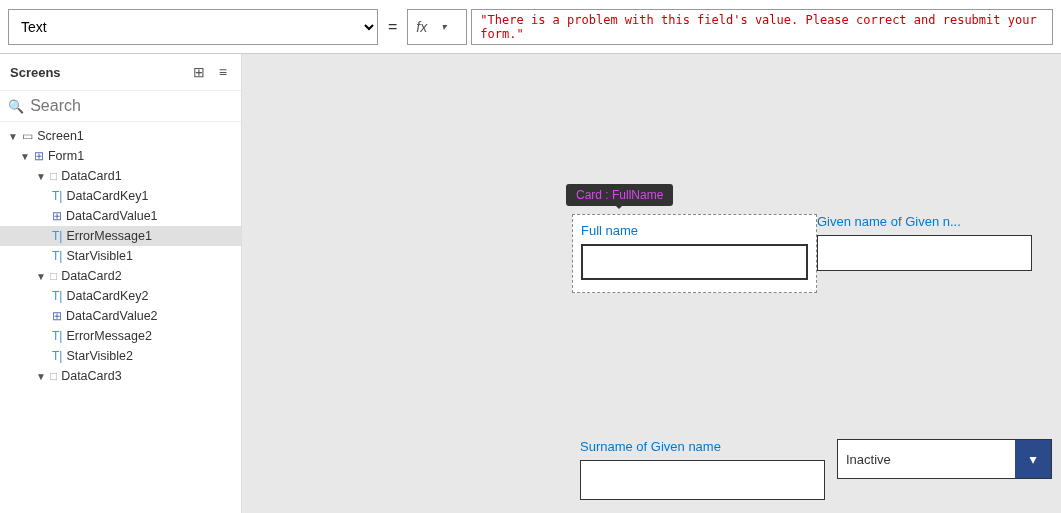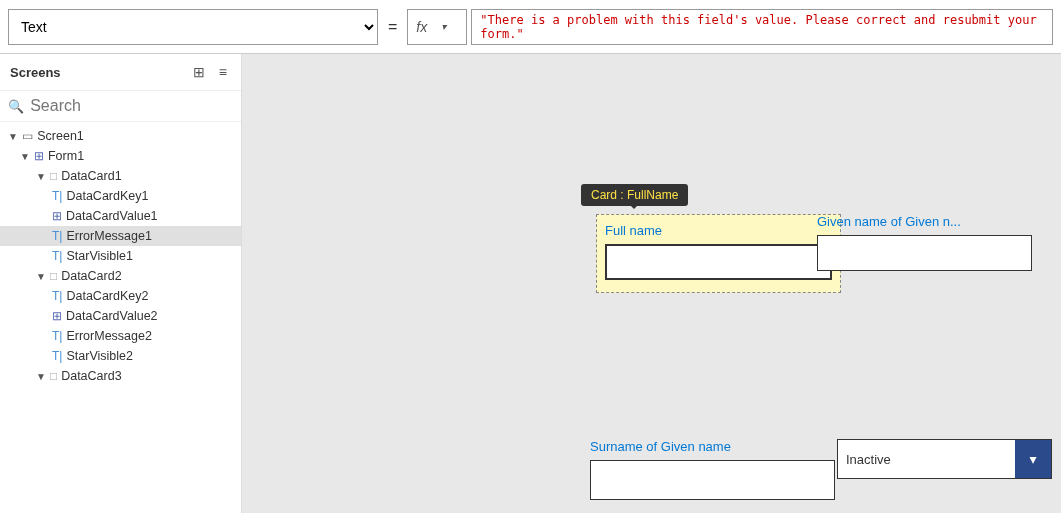--- a/index.html
+++ b/index.html
@@ -146,23 +146,23 @@
       flex: 1;
       background: #e8e8e8;
       position: relative;
       overflow: hidden;
     }
 
     
     .card-tooltip {
       position: absolute;
       top: 130px;
-      left: 339px;
+      left: 324px;
       background: #333;
-      color: #fde047;
+      color: #d946ef;
       font-size: 12px;
       padding: 4px 10px;
       border-radius: 3px;
       z-index: 10;
       white-space: nowrap;
     }
     .card-tooltip::after {
       content: '';
       position: absolute;
       bottom: -6px;
@@ -316,32 +316,32 @@
       </div>
     </div>
   </div>
 
   <div class="canvas">
 
     <div class="card-tooltip">
       <span>Card : FullName</span>
     </div>
 
-    <div style="position:absolute; top:160px; left:330px; width:245px; padding:8px; border:1.5px dashed #888; background:#fef9c3;margin-left:24px;">
+    <div style="position:absolute; top:160px; left:330px; width:245px; padding:8px; border:1.5px dashed #888; background:#ffffff;">
       <div class="fullname-label">Full name</div>
       <input class="fullname-input" type="text" style="display: block; width: 100%; height: 36px; border: 2px solid rgb(51, 51, 51); background: rgb(255, 255, 255); margin-bottom: 4px;">
 
     </div>
 
     <div style="position:absolute; top:160px; left:575px; width:215px;">
       <div style="font-size:13px; color:#0078d4; margin-bottom:6px;">Given name of Given n...</div>
       <input type="text" style="width: 100%; height: 36px; border: 1.5px solid rgb(51, 51, 51); background: rgb(255, 255, 255);">
     </div>
 
-    <div style="position:absolute; top:385px; left:348px; width:245px;">
+    <div style="position:absolute; top:385px; left:338px; width:245px;">
       <div style="font-size:13px; color:#0078d4; margin-bottom:6px;">Surname of Given name</div>
       <input type="text" style="width: 100%; height: 40px; border: 1.5px solid rgb(51, 51, 51); background: rgb(255, 255, 255);">
     </div>
 
     <div style="position:absolute; top:385px; left:595px; width:215px;">
       <div class="status-dropdown">
         <span class="status-value">Inactive</span>
         <button class="status-btn">
           <span>▾</span>
         </button>

